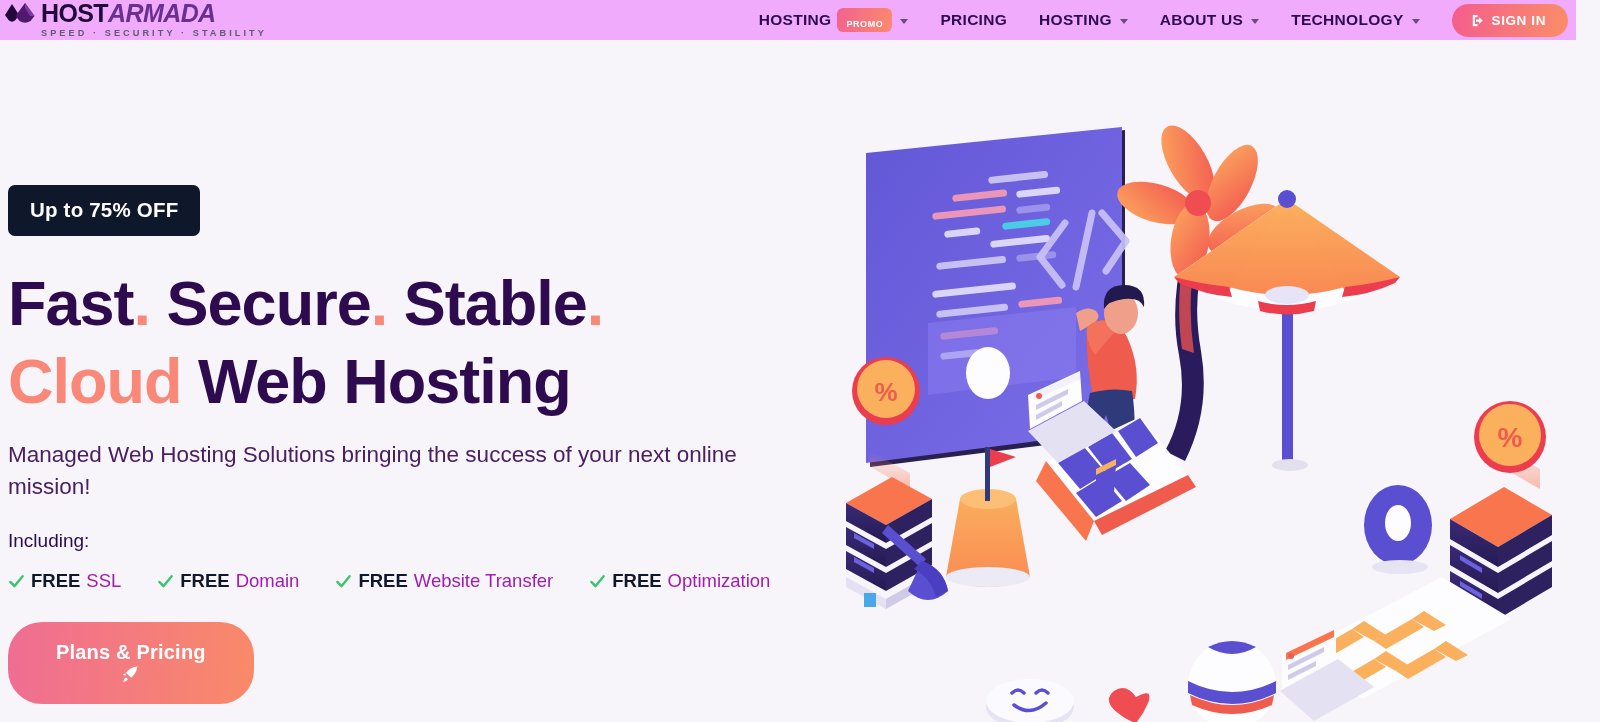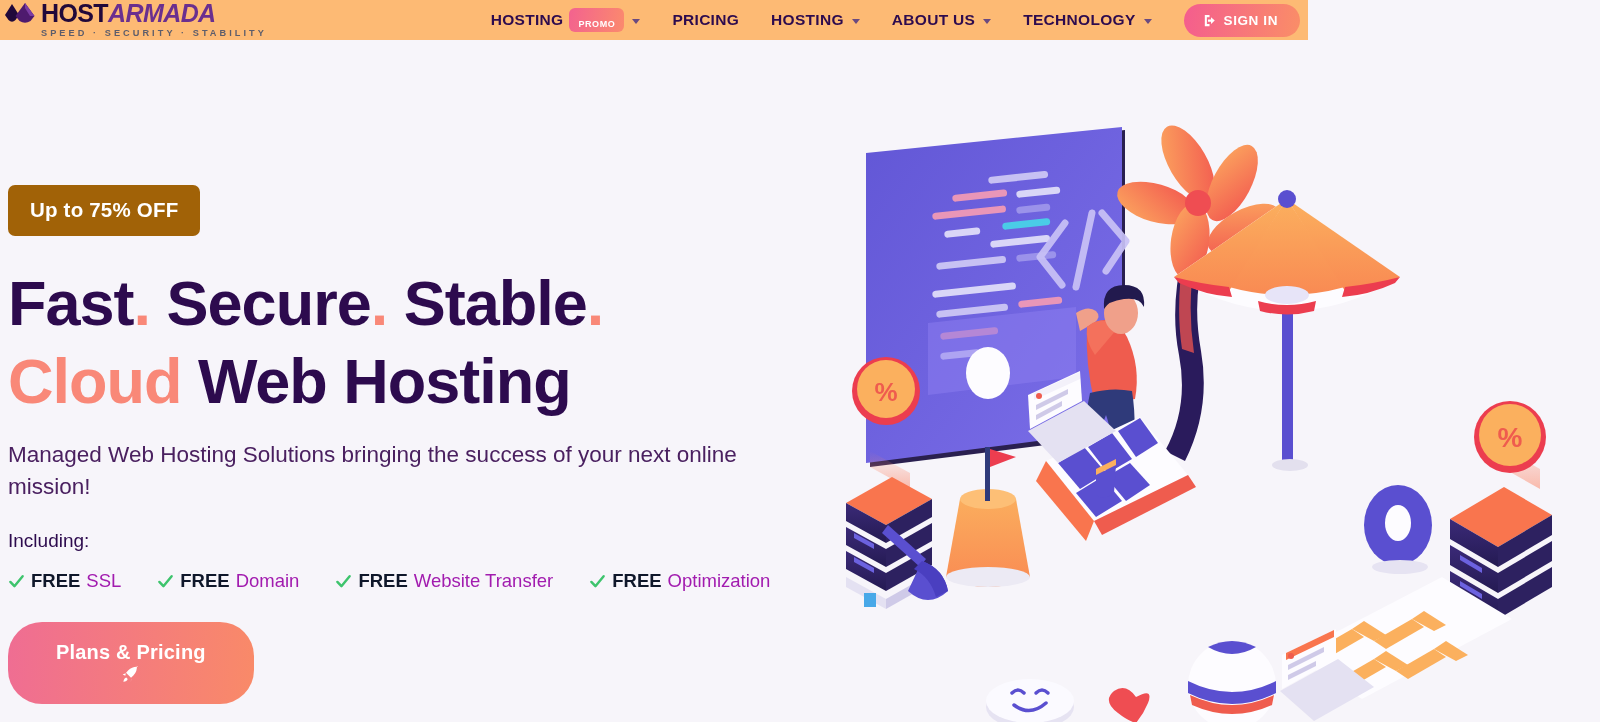--- a/index.html
+++ b/index.html
@@ -6,22 +6,22 @@
   html, body {
     width: 1600px; height: 722px;
     background: #f7f5fa;
     font-family: "Liberation Sans", sans-serif;
     overflow: hidden;
   }
   .page { position: relative; width: 1600px; height: 722px; background: #f7f5fa; }
 
   
   .header {
-    position: absolute; top: 0; left: 0; width: 1308px; height: 40px;
-    display: flex; align-items: center; background: #fdba74;
+    position: absolute; top: 0; left: 0; width: 1576px; height: 40px;
+    display: flex; align-items: center; background: #f0abfc;
   }
   .logo-wrap {
     display: flex; align-items: flex-start; padding-left: 4px; user-select: none;
   }
   .logo-mark { width: 36px; height: 22px; margin-top: 1px; margin-right: 1px; flex: none; }
   .logo-text-block { display: flex; flex-direction: column; }
   .logo-title { font-size: 25px; font-weight: 800; letter-spacing: -0.6px; line-height: 25px; }
   .logo-host { color: #21093a; }
   .logo-armada { color: #6a2f8f; font-style: italic; }
   .logo-tag {
@@ -51,21 +51,21 @@
     background: linear-gradient(100deg, #f45d8e 0%, #fa8e67 100%);
     color: #fff; font-size: 13.5px; font-weight: 700; letter-spacing: 0.6px;
     border: none; border-radius: 20px; padding: 9px 22px 9px 18px;
     margin-left: 16px; cursor: pointer;
   }
   .signin-icon { width: 15px; height: 15px; display: block; }
 
   
   .hero-left { position: absolute; left: 8px; top: 185px; width: 830px; }
   .offer-badge {
-    display: inline-block; background: #a16207; color: #fff;
+    display: inline-block; background: #0f172a; color: #fff;
     font-size: 20.5px; font-weight: 800; letter-spacing: 0.2px;
     padding: 13px 22px 14px; border-radius: 7px;
   }
   .headline {
     margin-top: 28px; font-size: 63px; font-weight: 800;
     line-height: 78px; letter-spacing: -1px; color: #2d0b4e;
   }
   .hl-dot { color: #f98878; }
   .hl-cloud { color: #f98878; text-align: center; }
   .subhead {

